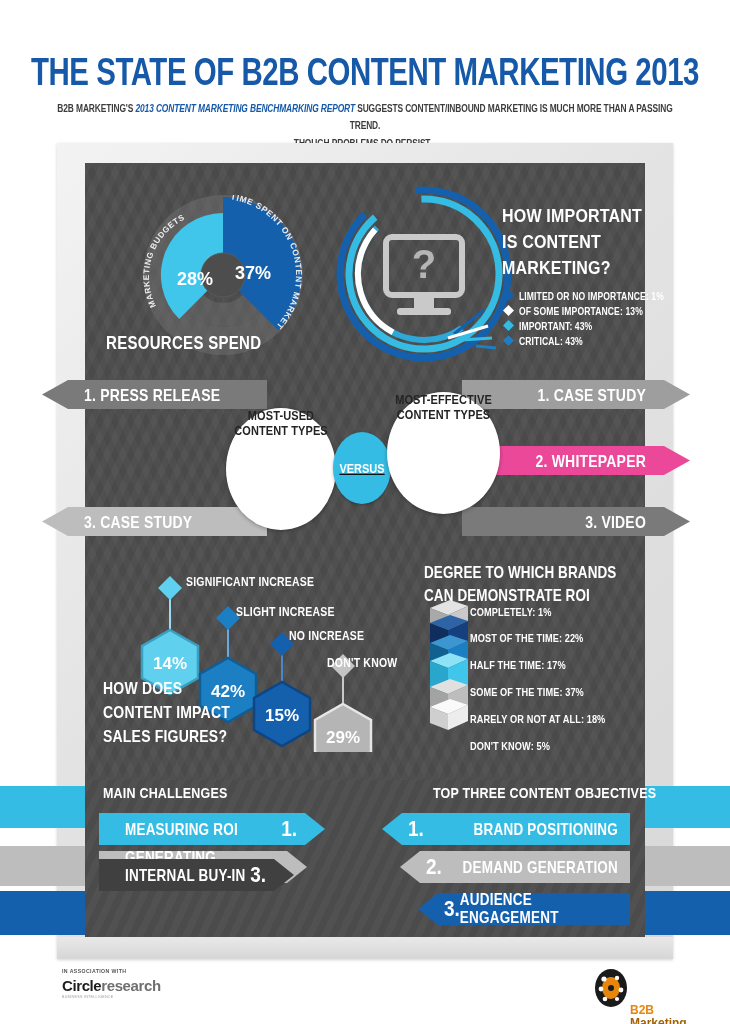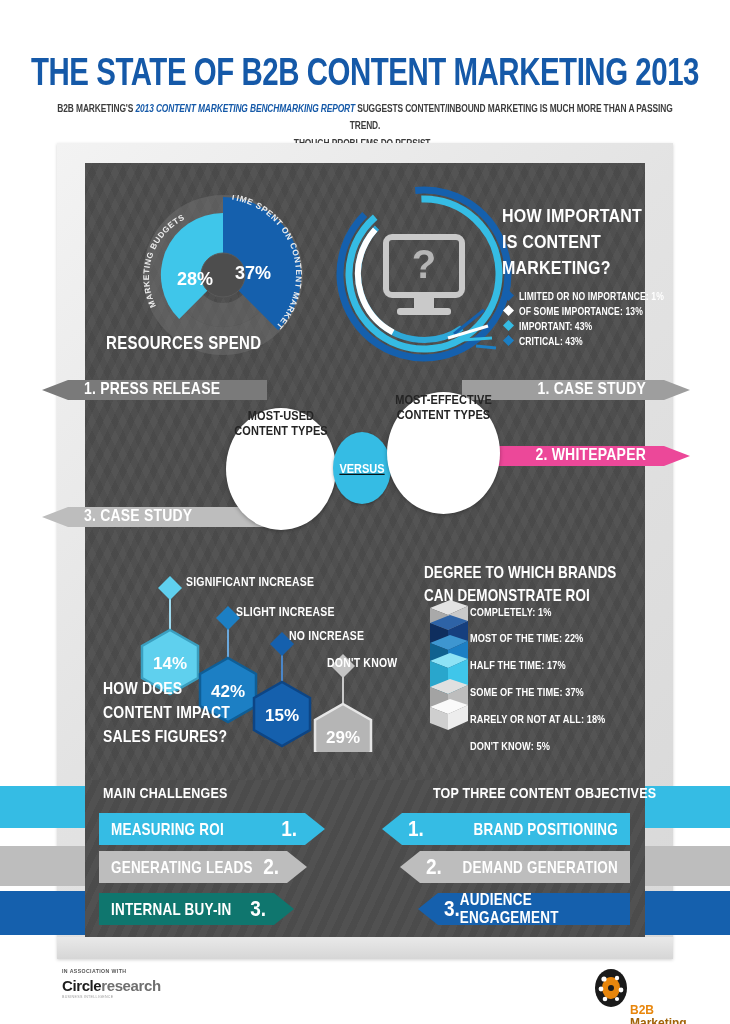--- a/index.html
+++ b/index.html
@@ -65,21 +65,21 @@
     position: absolute; left: 502px; top: 203px;
     font-size: 16px; font-weight: bold; color:#fff; line-height: 22px;
     transform: scaleY(1.18); transform-origin: left top; letter-spacing:.2px;
   }
   .imp-list { position: absolute; left: 502px; top: 288px; }
   .imp-row { display:flex; align-items:center; height:15px; }
   .imp-row span.t { font-size: 8.6px; font-weight:bold; color:#fff; letter-spacing:.1px;
     transform: scaleY(1.22); transform-origin:left center; }
 
   
-  .arrow-L, .arrow-R { position:absolute; height:20px; display:flex; align-items:flex-start; }
+  .arrow-L, .arrow-R { position:absolute; height:29px; display:flex; align-items:center; }
   .arrow-L {
     clip-path: polygon(26px 0, 100% 0, 100% 100%, 26px 100%, 26px 100%, 0 50%);
   }
   .arrow-R {
     clip-path: polygon(0 0, calc(100% - 26px) 0, 100% 50%, calc(100% - 26px) 100%, 0 100%);
   }
   .arrow-L .txt { margin-left:42px; font-size:14px; font-weight:bold; color:#fff;
     transform: scaleY(1.2); transform-origin:left center; letter-spacing:.2px; }
   .arrow-R .txt { margin-left:auto; margin-right:44px; font-size:14px; font-weight:bold; color:#fff;
     transform: scaleY(1.2); transform-origin:right center; letter-spacing:.2px; }
@@ -121,21 +121,21 @@
   .band.cy { background:#35BCE4; }
   .band.gy { background:#BDBDBD; }
   .band.bl { background:#1560AD; }
 
   .sec-hdr {
     position:absolute; font-size:12.5px; font-weight:bold; color:#fff;
     transform: scaleY(1.2); transform-origin:left top; letter-spacing:.2px;
   }
 
   .chev-L, .chev-R { position:absolute; height:32px; display:flex; align-items:center; }
-  .chev-L { clip-path: polygon(0 0, calc(100% - 20px) 0, 100% 50%, calc(100% - 20px) 100%, 0 100%); }
+  .chev-L { clip-path: polygon(0 0, calc(100% - 20px) 0, 100% 50%, calc(100% - 20px) 100%, 0 100%); padding-left: 14px; }
   .chev-R { clip-path: polygon(20px 0, 100% 0, 100% 100%, 20px 100%, 0 50%); }
   .chev-L .lbl { margin-left:12px; font-size:13.5px; font-weight:bold; color:#fff;
     transform: scaleY(1.2); transform-origin:left center; letter-spacing:.2px; }
   .chev-L .num { margin-left:auto; margin-right:28px; font-size:19px; font-weight:bold; color:#fff;
     transform: scaleY(1.15); }
   .chev-R .num { margin-left:26px; font-size:19px; font-weight:bold; color:#fff; transform: scaleY(1.15); }
   .chev-R .lbl { margin-left:auto; margin-right:12px; font-size:13.5px; font-weight:bold; color:#fff;
     transform: scaleY(1.2); transform-origin:right center; letter-spacing:.2px; }
 
   
@@ -248,20 +248,23 @@
   <div class="arrow-L" style="left:42px;  top:507px; width:225px; background:#BDBDBD;">
     <span class="txt">3. CASE STUDY</span>
     </div>
 
   <div class="arrow-R" style="left:462px; top:380px; width:228px; background:#9E9E9E;">
     <span class="txt">1. CASE STUDY</span>
     </div>
   <div class="arrow-R" style="left:455px; top:446px; width:235px; background:#ec4899;">
     <span class="txt">2. WHITEPAPER</span>
     </div>
+  <div class="arrow-R" style="left:462px; top:507px; width:228px; background:#7A7A7A;">
+    <span class="txt">3. VIDEO</span>
+    </div>
 
   <div class="oval" style="left:226px; top:408px; width:110px; height:122px;">
     <div>MOST-USED</div>
     <div>CONTENT TYPES</div>
   </div>
   <div class="versus" style="left:333px; top:432px; width:58px; height:72px;text-decoration:underline;">
     <span>VERSUS</span>
   </div>
   <div class="oval" style="left:387px; top:392px; width:113px; height:122px;">
     <div>MOST-EFFECTIVE</div>
@@ -366,21 +369,21 @@
   <div class="sec-hdr" style="left:433px; top:785px;">TOP THREE CONTENT OBJECTIVES</div>
 
   <div class="chev-L" style="left:99px; top:813px; width:226px; background:#35BCE4;">
     <span class="lbl">MEASURING ROI</span>
     <span class="num">1.</span>
     </div>
   <div class="chev-L" style="left:99px; top:851px; width:208px; background:#BDBDBD;">
     <span class="lbl">GENERATING LEADS</span>
     <span class="num">2.</span>
     </div>
-  <div class="chev-L" style="left:99px; top:893px; width:195px; background:#0f766e;">
+  <div class="chev-L" style="left:99px; top:859px; width:195px; background:#404040;">
     <span class="lbl">INTERNAL BUY-IN</span>
     <span class="num">3.</span>
     </div>
 
   <div class="chev-R" style="left:382px; top:813px; width:248px; background:#35BCE4;">
     <span class="num">1.</span>
     <span class="lbl">BRAND POSITIONING</span>
     </div>
   <div class="chev-R" style="left:400px; top:851px; width:230px; background:#BDBDBD;">
     <span class="num">2.</span>

